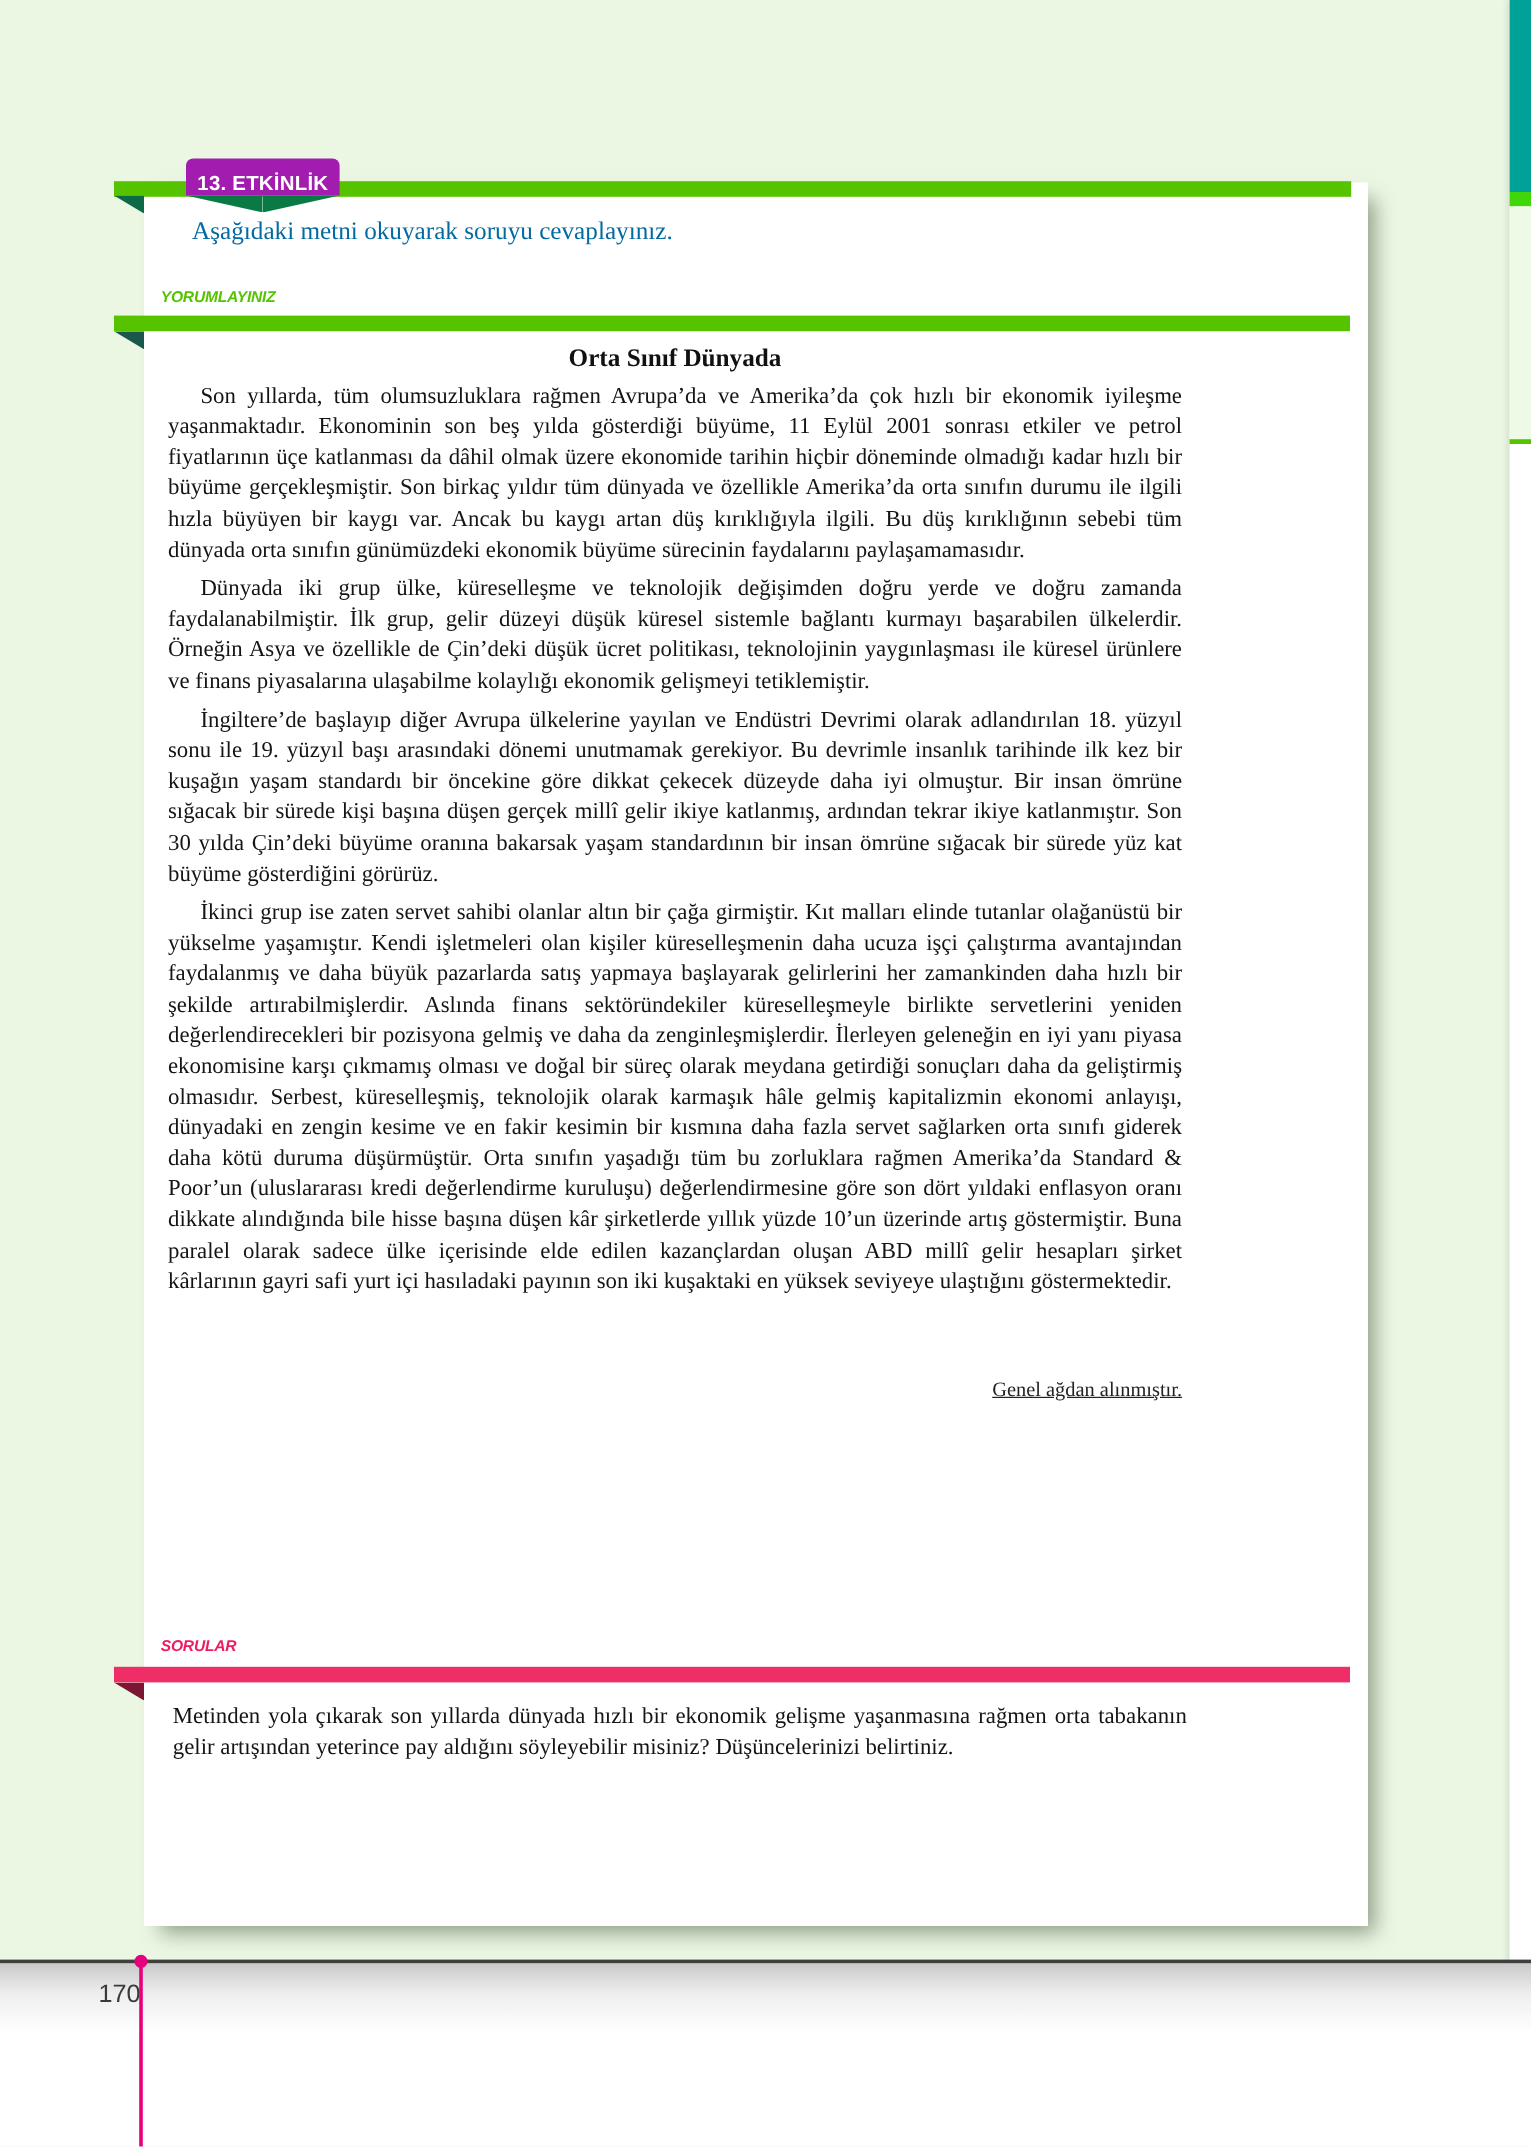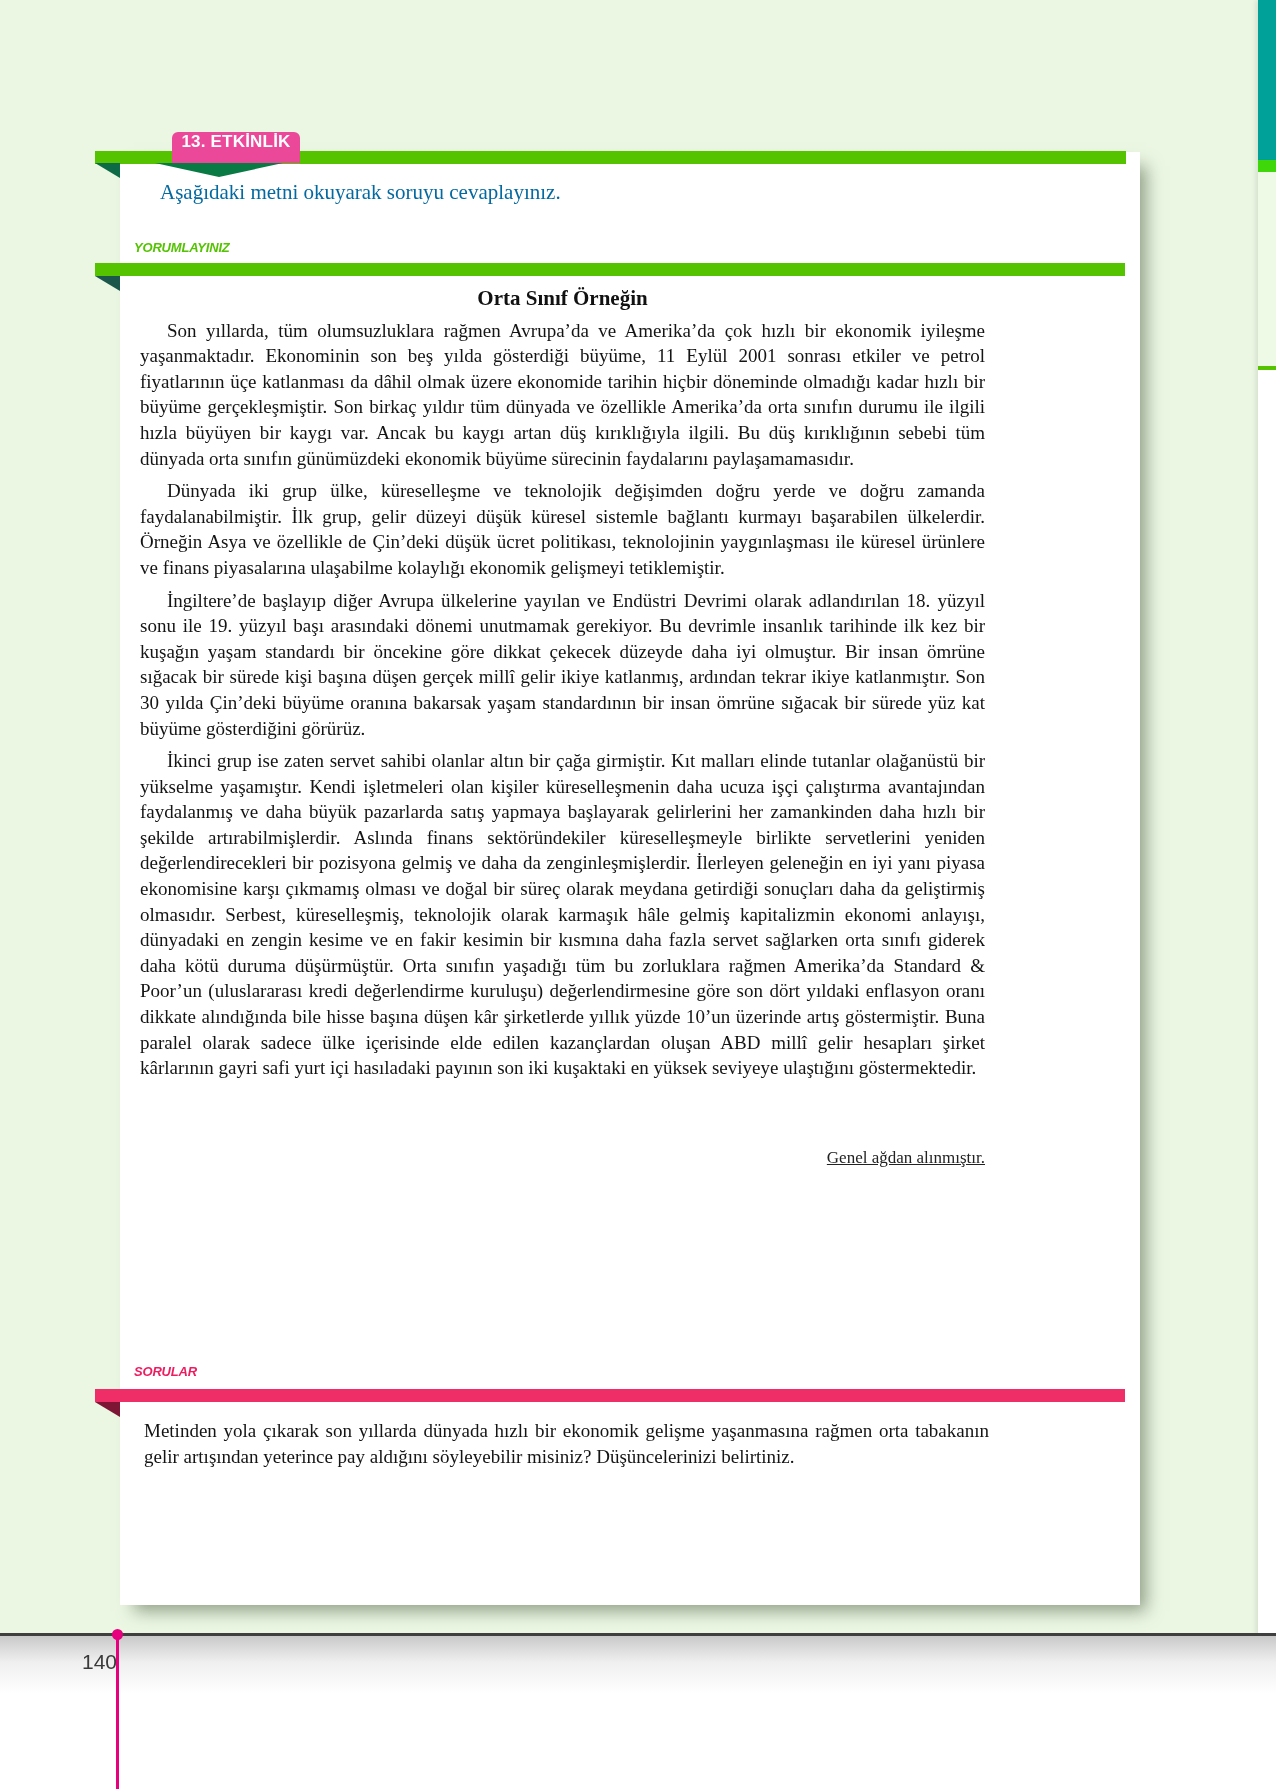--- a/index.html
+++ b/index.html
@@ -35,23 +35,23 @@
   .bar-soru{top:1389px;width:1030px;}
   .fold{
     position:absolute;left:95px;width:25px;height:15px;
     clip-path:polygon(0 0,100% 0,100% 100%);
   }
   .fold-top{top:163px;background:#0c6b46;}
   .fold-yorum{top:276px;background:#1b584b;}
   .fold-soru{top:1402px;background:#7d1535;}
   
   .badge{
-    position:absolute;left:172px;top:132px;width:128px;height:31px;
-    background:#ec4899;border-radius:6px 6px 0 0;
-    display:flex;align-items:flex-start;justify-content:center;
+    position:absolute;left:155px;top:132px;width:128px;height:31px;
+    background:#a21caf;border-radius:6px 6px 0 0;
+    display:flex;align-items:flex-end;justify-content:center;
     font-family:"Liberation Sans", sans-serif;font-weight:bold;
     font-size:17px;color:#ffffff;letter-spacing:0.2px;
     z-index:3;
   }
   .badge-tail{position:absolute;top:163px;width:64px;height:14px;background:#0a7a45;z-index:2;}
   .badge-tail.left{left:155px;clip-path:polygon(0 0,100% 0,100% 100%);}
   .badge-tail.right{left:219px;clip-path:polygon(0 0,100% 0,0 100%);}
   
   .instruction{
     position:absolute;left:160px;top:180px;width:860px;
@@ -127,33 +127,33 @@
     <span>13. ETKİNLİK</span>
   </div>
 
   <div class="instruction">Aşağıdaki metni okuyarak soruyu cevaplayınız.</div>
 
   <div class="sec-head green">YORUMLAYINIZ</div>
   <div class="bar green bar-yorum"></div>
   <div class="fold fold-yorum"></div>
 
   <div class="reading">
-    <h3>Orta Sınıf Örneğin</h3>
+    <h3>Orta Sınıf Dünyada</h3>
     <p>Son yıllarda, tüm olumsuzluklara rağmen Avrupa’da ve Amerika’da çok hızlı bir ekonomik iyileşme yaşanmaktadır. Ekonominin son beş yılda gösterdiği büyüme, 11 Eylül 2001 sonrası etkiler ve petrol fiyatlarının üçe katlanması da dâhil olmak üzere ekonomide tarihin hiçbir döneminde olmadığı kadar hızlı bir büyüme gerçekleşmiştir. Son birkaç yıldır tüm dünyada ve özellikle Amerika’da orta sınıfın durumu ile ilgili hızla büyüyen bir kaygı var. Ancak bu kaygı artan düş kırıklığıyla ilgili. Bu düş kırıklığının sebebi tüm dünyada orta sınıfın günümüzdeki ekonomik büyüme sürecinin faydalarını paylaşamamasıdır.</p>
     <p>Dünyada iki grup ülke, küreselleşme ve teknolojik değişimden doğru yerde ve doğru zamanda faydalanabilmiştir. İlk grup, gelir düzeyi düşük küresel sistemle bağlantı kurmayı başarabilen ülkelerdir. Örneğin Asya ve özellikle de Çin’deki düşük ücret politikası, teknolojinin yaygınlaşması ile küresel ürünlere ve finans piyasalarına ulaşabilme kolaylığı ekonomik gelişmeyi tetiklemiştir.</p>
     <p>İngiltere’de başlayıp diğer Avrupa ülkelerine yayılan ve Endüstri Devrimi olarak adlandırılan 18. yüzyıl sonu ile 19. yüzyıl başı arasındaki dönemi unutmamak gerekiyor. Bu devrimle insanlık tarihinde ilk kez bir kuşağın yaşam standardı bir öncekine göre dikkat çekecek düzeyde daha iyi olmuştur. Bir insan ömrüne sığacak bir sürede kişi başına düşen gerçek millî gelir ikiye katlanmış, ardından tekrar ikiye katlanmıştır. Son 30 yılda Çin’deki büyüme oranına bakarsak yaşam standardının bir insan ömrüne sığacak bir sürede yüz kat büyüme gösterdiğini görürüz.</p>
     <p>İkinci grup ise zaten servet sahibi olanlar altın bir çağa girmiştir. Kıt malları elinde tutanlar olağanüstü bir yükselme yaşamıştır. Kendi işletmeleri olan kişiler küreselleşmenin daha ucuza işçi çalıştırma avantajından faydalanmış ve daha büyük pazarlarda satış yapmaya başlayarak gelirlerini her zamankinden daha hızlı bir şekilde artırabilmişlerdir. Aslında finans sektöründekiler küreselleşmeyle birlikte servetlerini yeniden değerlendirecekleri bir pozisyona gelmiş ve daha da zenginleşmişlerdir. İlerleyen geleneğin en iyi yanı piyasa ekonomisine karşı çıkmamış olması  ve doğal bir süreç olarak meydana getirdiği sonuçları daha da geliştirmiş olmasıdır. Serbest, küreselleşmiş, teknolojik olarak karmaşık hâle gelmiş kapitalizmin ekonomi  anlayışı, dünyadaki en zengin kesime ve en fakir kesimin bir kısmına daha fazla servet sağlarken orta sınıfı giderek daha kötü duruma düşürmüştür. Orta sınıfın yaşadığı tüm bu zorluklara rağmen Amerika’da Standard &amp; Poor’un (uluslararası kredi değerlendirme kuruluşu) değerlendirmesine göre son dört yıldaki enflasyon oranı dikkate alındığında bile hisse başına düşen kâr şirketlerde yıllık yüzde 10’un üzerinde artış göstermiştir. Buna paralel olarak sadece ülke içerisinde elde edilen kazançlardan oluşan ABD millî gelir hesapları şirket kârlarının gayri safi yurt içi hasıladaki payının son iki kuşaktaki en yüksek seviyeye ulaştığını göstermektedir.</p>
   </div>
   <div class="attribution">Genel ağdan alınmıştır.</div>
 
   <div class="sec-head pink">SORULAR</div>
   <div class="bar pink bar-soru"></div>
   <div class="fold fold-soru"></div>
 
   <div class="question">Metinden yola çıkarak son yıllarda dünyada hızlı bir ekonomik gelişme yaşanmasına rağmen orta tabakanın gelir artışından yeterince pay aldığını söyleyebilir misiniz? Düşüncelerinizi belirtiniz.</div>
 
   <div class="footer-band"></div>
   <div class="footer-divider"></div>
-  <div class="page-number">140</div>
+  <div class="page-number">170</div>
   <div class="footer-dot"></div>
   <div class="footer-rule"></div>
 
 </div>
 
 </body></html>

